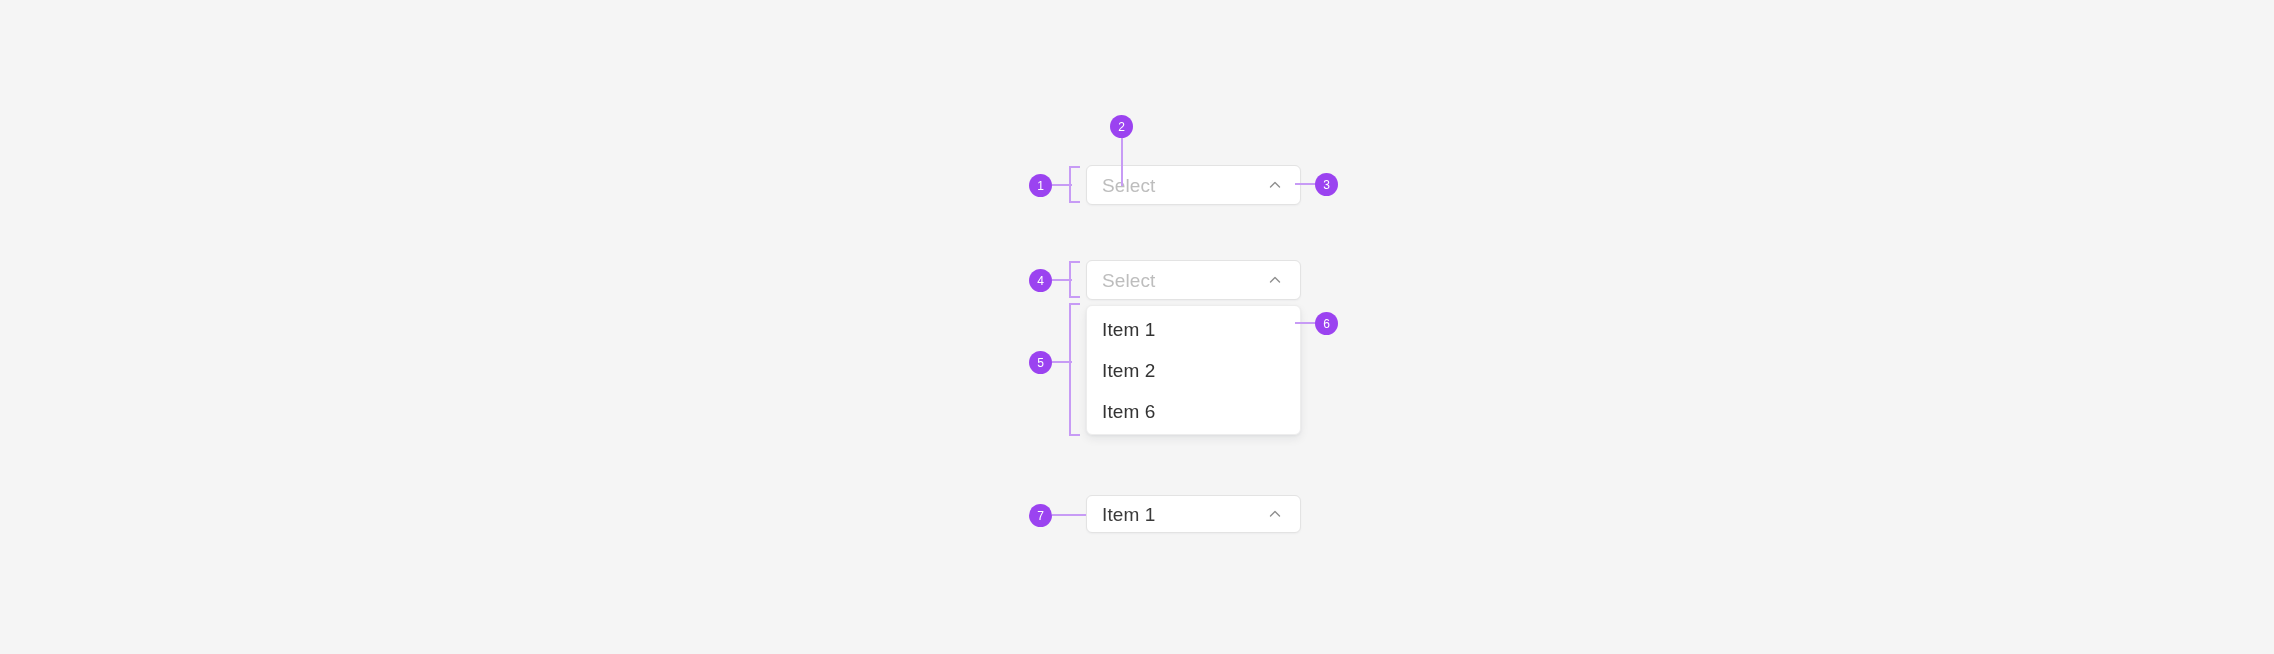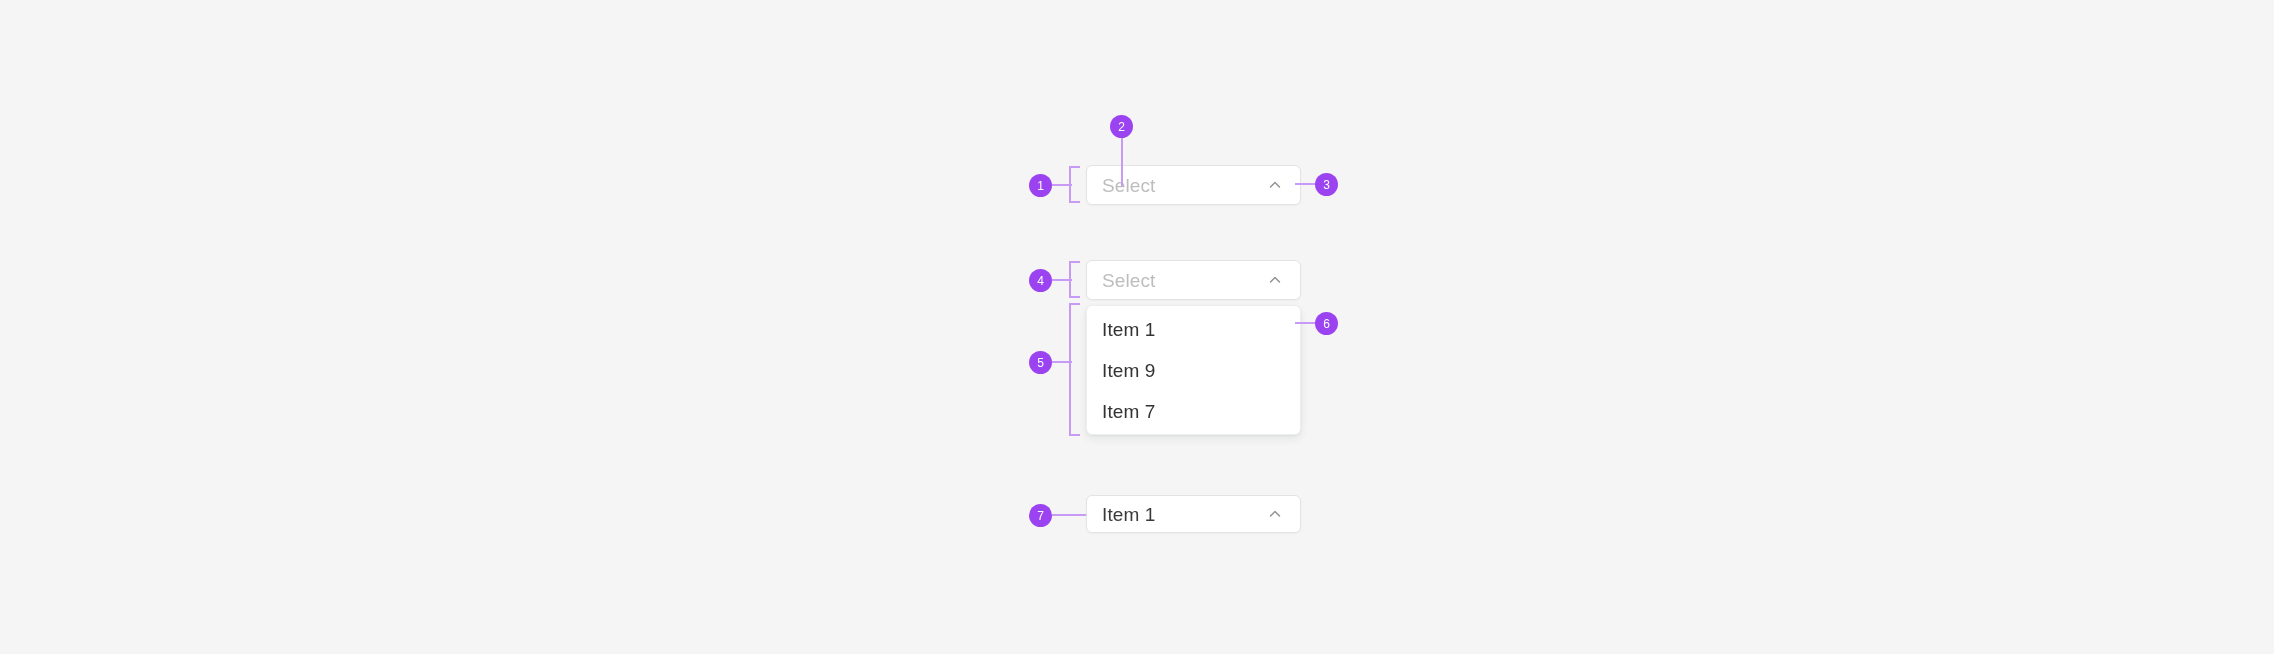--- a/index.html
+++ b/index.html
@@ -161,24 +161,24 @@
         <path d="M4.5 11 L9 6.5 L13.5 11" fill="none" stroke="#8f8f8f" stroke-width="1.4" stroke-linecap="round" stroke-linejoin="round"></path>
       </svg>
     </span>
   </div>
 
   <div class="menu" style="left:1086px; top:305px; width:215px; height:130px; padding-top:3px;">
     <div class="menu-item">
       <span>Item 1</span>
     </div>
     <div class="menu-item">
-      <span>Item 9</span>
+      <span>Item 2</span>
     </div>
     <div class="menu-item">
-      <span>Item 7</span>
+      <span>Item 6</span>
     </div>
   </div>
 
   <div class="badge" style="left:1029px; top:504px;">7</div>
   <div class="conn conn-h" style="left:1052px; top:514px; width:34px;"></div>
 
   <div class="select-box" style="left:1086px; top:495px; width:215px; height:38px;">
     <span class="select-label value">Item 1</span>
     <span class="chevron">
       <svg viewBox="0 0 18 18" width="18" height="18" aria-hidden="true">

